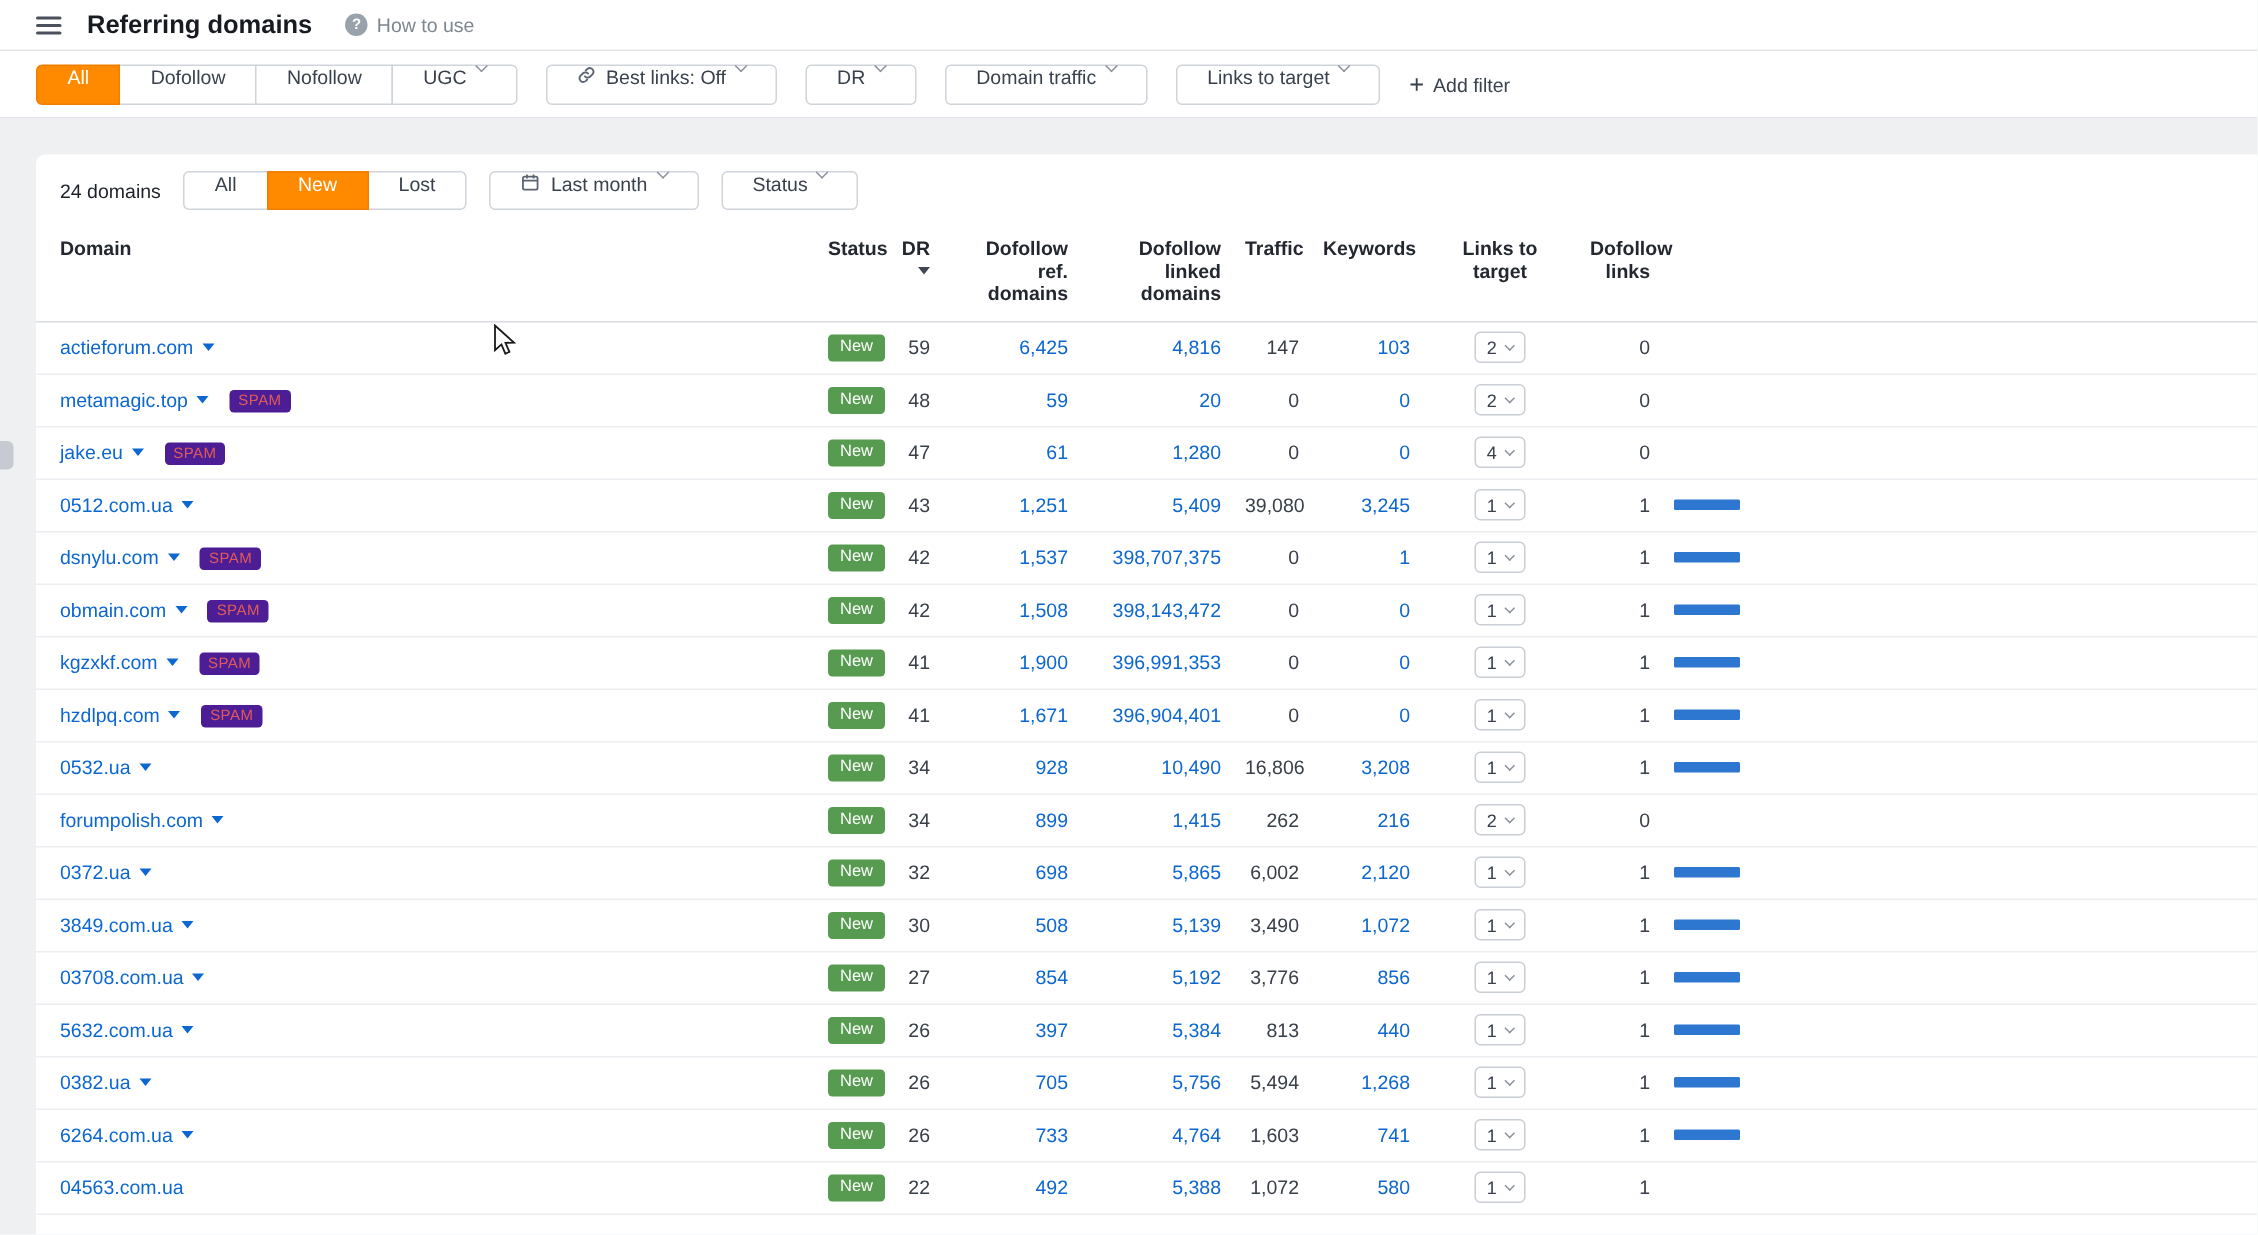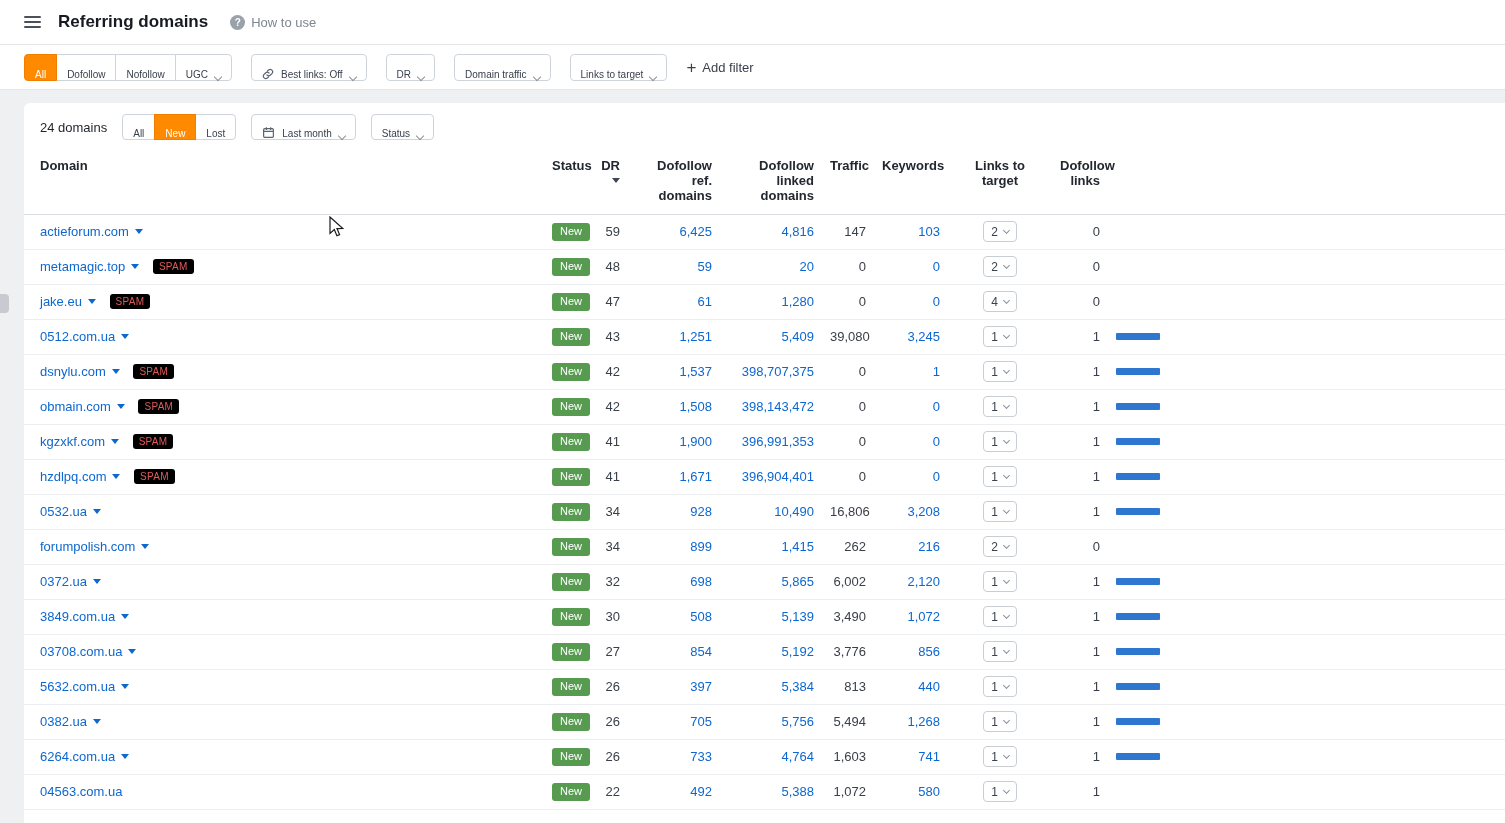--- a/index.html
+++ b/index.html
@@ -8,41 +8,41 @@
     font-family: "Liberation Sans", sans-serif;
     background: #eef0f2;
     color: #30353d;
     overflow: hidden;
     position: relative;
     font-size: 13px;
   }
 
   
   .topbar {
-    height: 45px; background: #fff; border-bottom: 1px solid #e4e6e9;
+    height: 34px; background: #fff; border-bottom: 1px solid #e4e6e9;
     display: flex; align-items: center; padding: 0 24px;
   }
   .burger { width: 17px; display: flex; flex-direction: column; gap: 3px; cursor: pointer; }
   .burger span { display: block; height: 2px; background: #4a515c; border-radius: 1px; }
   .page-title { font-size: 17px; font-weight: 700; color: #171b21; margin-left: 17px; }
   .howto { display: flex; align-items: center; gap: 6px; margin-left: 22px; color: #7e868f; cursor: pointer; }
   .q-circle {
     width: 15px; height: 15px; border-radius: 50%; background: #99a1aa; color: #fff;
     font-size: 10px; font-weight: 700; display: inline-flex; align-items: center; justify-content: center;
   }
 
   
   .filterbar {
     height: 45px; background: #fff; border-bottom: 1px solid #e4e6e9;
     display: flex; align-items: center; padding: 0 24px; gap: 19px;
   }
   .btn {
-    display: inline-flex; align-items: flex-end; gap: 7px; height: 27px;
+    display: inline-flex; align-items: flex-start; gap: 7px; height: 27px;
     border: 1px solid #cfd4da; border-radius: 4px; background: #fff;
-    padding: 0 10px; font-size: 10px; color: #39414d; cursor: pointer; white-space: nowrap;
+    padding: 0 20px; font-size: 13px; color: #39414d; cursor: pointer; white-space: nowrap;
   }
   .seg { display: inline-flex; }
   .seg .btn { border-radius: 0; margin-left: -1px; }
   .seg .btn:first-child { border-radius: 4px 0 0 4px; margin-left: 0; }
   .seg .btn:last-child { border-radius: 0 4px 4px 0; }
   .seg .btn.sel {
     background: #ff8a00; border-color: #f07f00; color: #fff; position: relative; z-index: 1;
   }
   .chev {
     width: 6px; height: 6px; border-right: 1.6px solid #8a919c; border-bottom: 1.6px solid #8a919c;
@@ -85,21 +85,21 @@
   }
   .sort {
     display: inline-block; width: 0; height: 0; margin-left: 4px; vertical-align: 2px;
     border-left: 4px solid transparent; border-right: 4px solid transparent; border-top: 5px solid #3f4652;
   }
   .badge-new {
     display: inline-block; background: #579b51; color: #fff; font-size: 11px;
     padding: 2.5px 8px; border-radius: 3px; line-height: 1.2;
   }
   .spam {
-    display: inline-block; background: #000000; color: #df5b5b; font-size: 10px;
+    display: inline-block; background: #4c1d95; color: #df5b5b; font-size: 10px;
     padding: 2px 6px; border-radius: 3px; margin-left: 10px; vertical-align: 1px; letter-spacing: .3px;
   }
   .mini-select {
     display: inline-flex; align-items: center; gap: 6px; height: 21px; padding: 0 7px;
     border: 1px solid #c9ced5; border-radius: 4px; background: #fff; font-size: 12px; color: #39414d; cursor: pointer;
   }
   .mini-select .chev { width: 5px; height: 5px; margin-top: -2px; }
   .bar { height: 7px; width: 44px; background: #2e77d0; border-radius: 1px; }
   .plain { color: #3a4049; }
 

